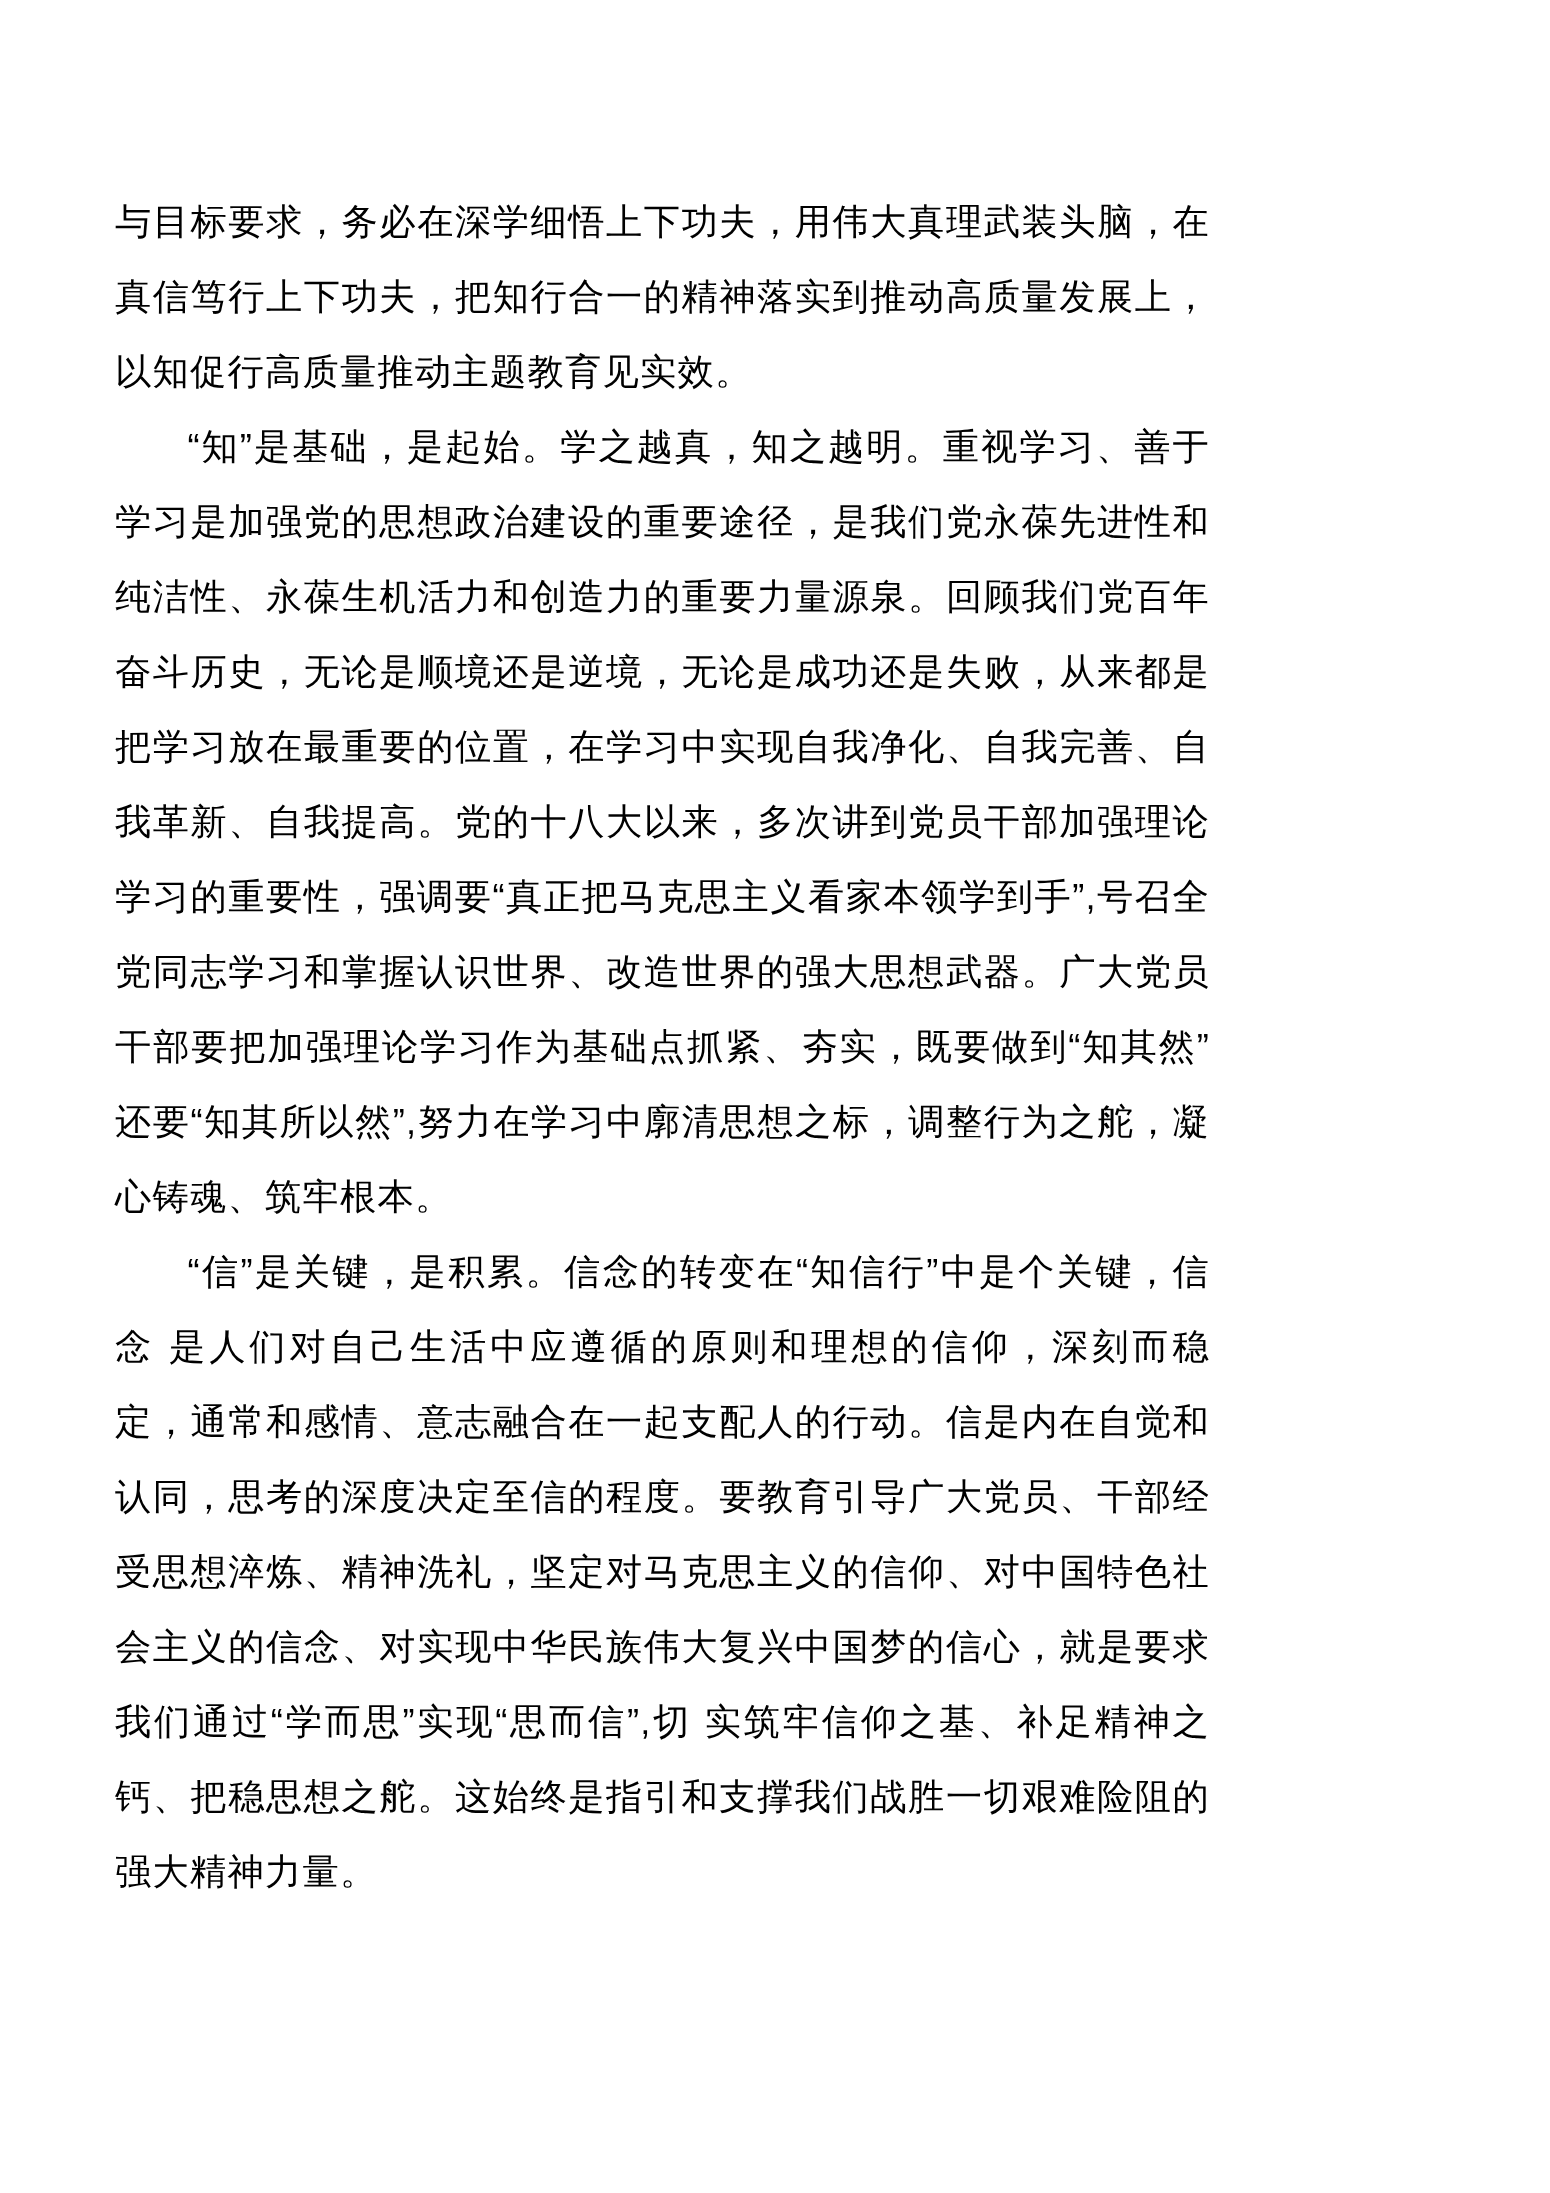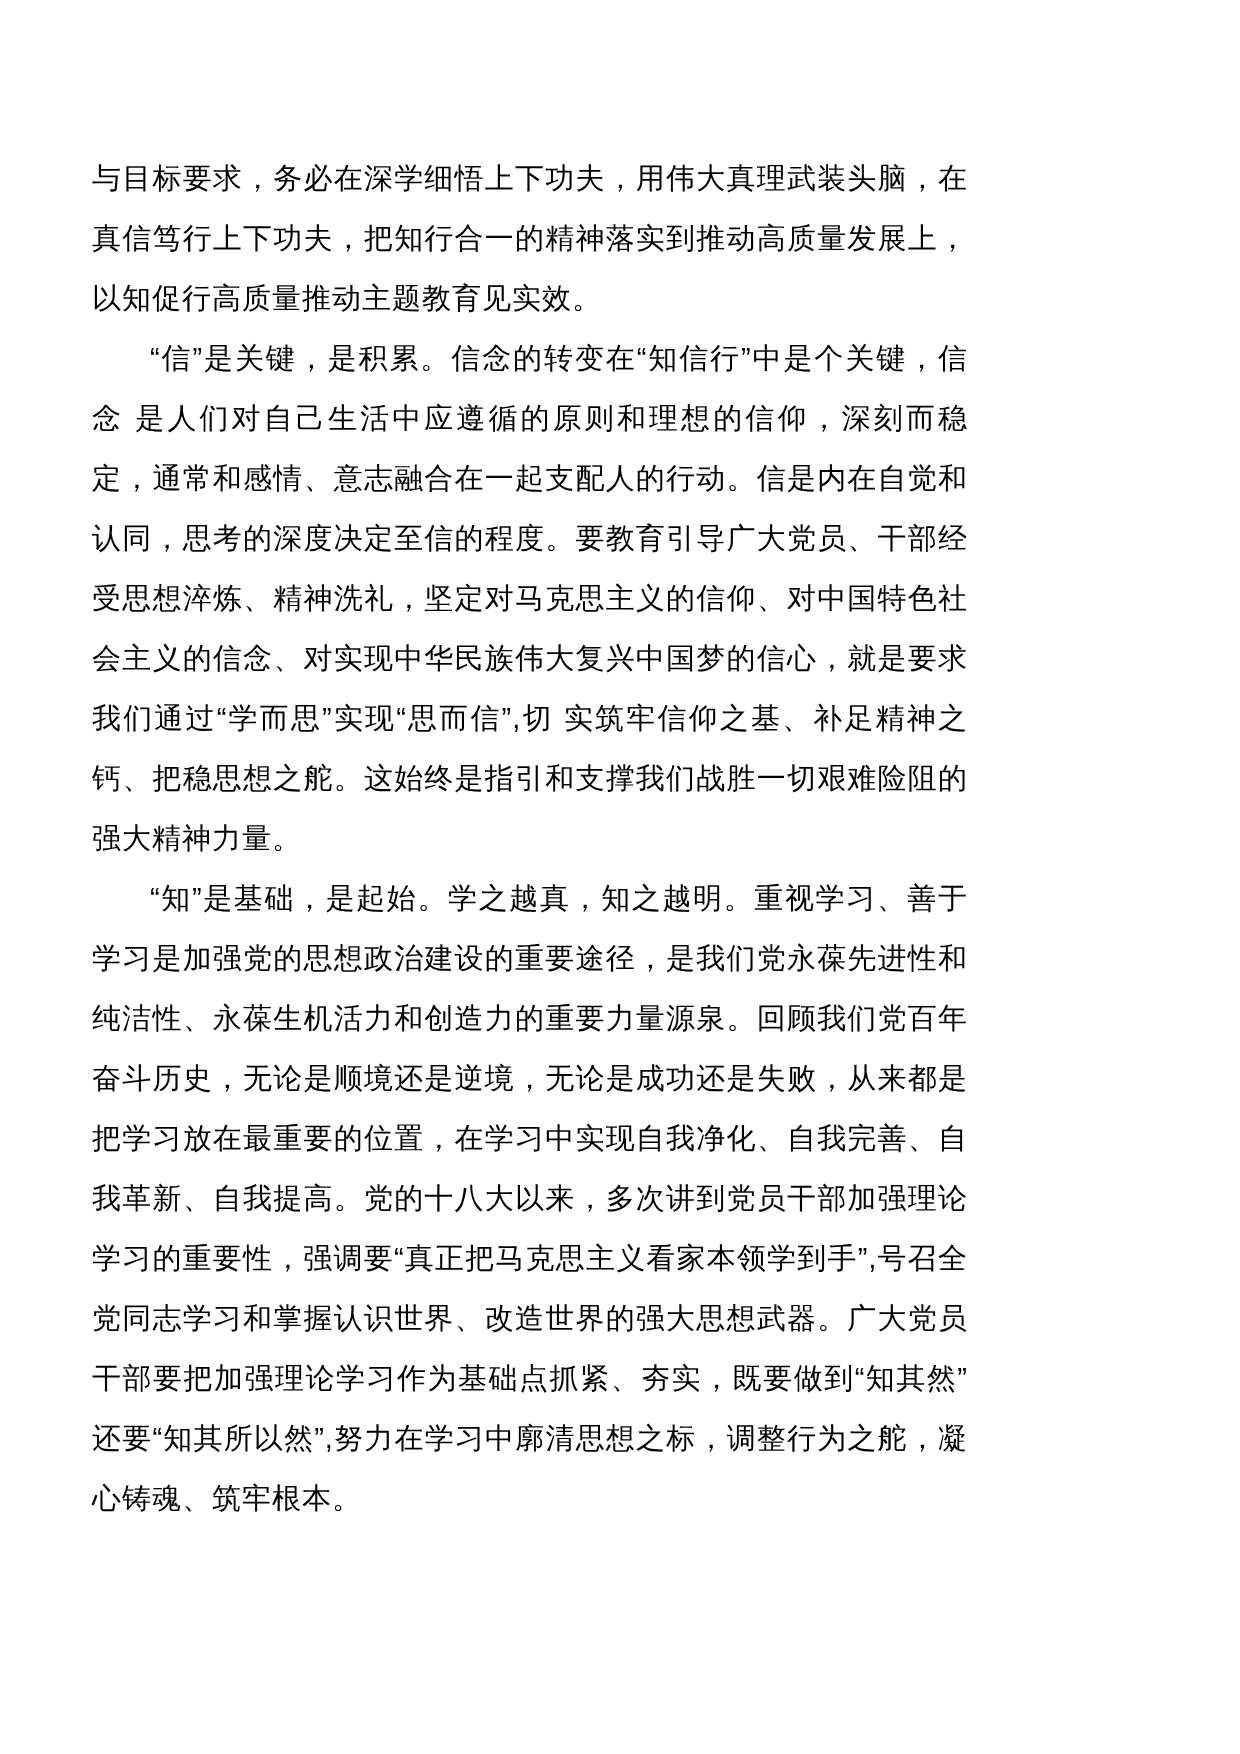--- a/index.html
+++ b/index.html
@@ -39,16 +39,16 @@
   .doc p.indent {
     text-indent: 2em;
   }
 </style>
 </head>
 <body>
 
 <div class="page">
   <div class="doc">
     <p>与目标要求，务必在深学细悟上下功夫，用伟大真理武装头脑，在真信笃行上下功夫，把知行合一的精神落实到推动高质量发展上，以知促行高质量推动主题教育见实效。</p>
+    <p class="indent">“知”是基础，是起始。学之越真，知之越明。重视学习、善于学习是加强党的思想政治建设的重要途径，是我们党永葆先进性和纯洁性、永葆生机活力和创造力的重要力量源泉。回顾我们党百年奋斗历史，无论是顺境还是逆境，无论是成功还是失败，从来都是把学习放在最重要的位置，在学习中实现自我净化、自我完善、自我革新、自我提高。党的十八大以来，多次讲到党员干部加强理论学习的重要性，强调要“真正把马克思主义看家本领学到手”,号召全党同志学习和掌握认识世界、改造世界的强大思想武器。广大党员干部要把加强理论学习作为基础点抓紧、夯实，既要做到“知其然”还要“知其所以然”,努力在学习中廓清思想之标，调整行为之舵，凝心铸魂、筑牢根本。</p>
     <p class="indent">“信”是关键，是积累。信念的转变在“知信行”中是个关键，信念 是人们对自己生活中应遵循的原则和理想的信仰，深刻而稳定，通常和感情、意志融合在一起支配人的行动。信是内在自觉和认同，思考的深度决定至信的程度。要教育引导广大党员、干部经受思想淬炼、精神洗礼，坚定对马克思主义的信仰、对中国特色社会主义的信念、对实现中华民族伟大复兴中国梦的信心，就是要求我们通过“学而思”实现“思而信”,切 实筑牢信仰之基、补足精神之钙、把稳思想之舵。这始终是指引和支撑我们战胜一切艰难险阻的强大精神力量。</p>
-    <p class="indent">“知”是基础，是起始。学之越真，知之越明。重视学习、善于学习是加强党的思想政治建设的重要途径，是我们党永葆先进性和纯洁性、永葆生机活力和创造力的重要力量源泉。回顾我们党百年奋斗历史，无论是顺境还是逆境，无论是成功还是失败，从来都是把学习放在最重要的位置，在学习中实现自我净化、自我完善、自我革新、自我提高。党的十八大以来，多次讲到党员干部加强理论学习的重要性，强调要“真正把马克思主义看家本领学到手”,号召全党同志学习和掌握认识世界、改造世界的强大思想武器。广大党员干部要把加强理论学习作为基础点抓紧、夯实，既要做到“知其然”还要“知其所以然”,努力在学习中廓清思想之标，调整行为之舵，凝心铸魂、筑牢根本。</p>
   </div>
 </div>
 
 </body></html>

